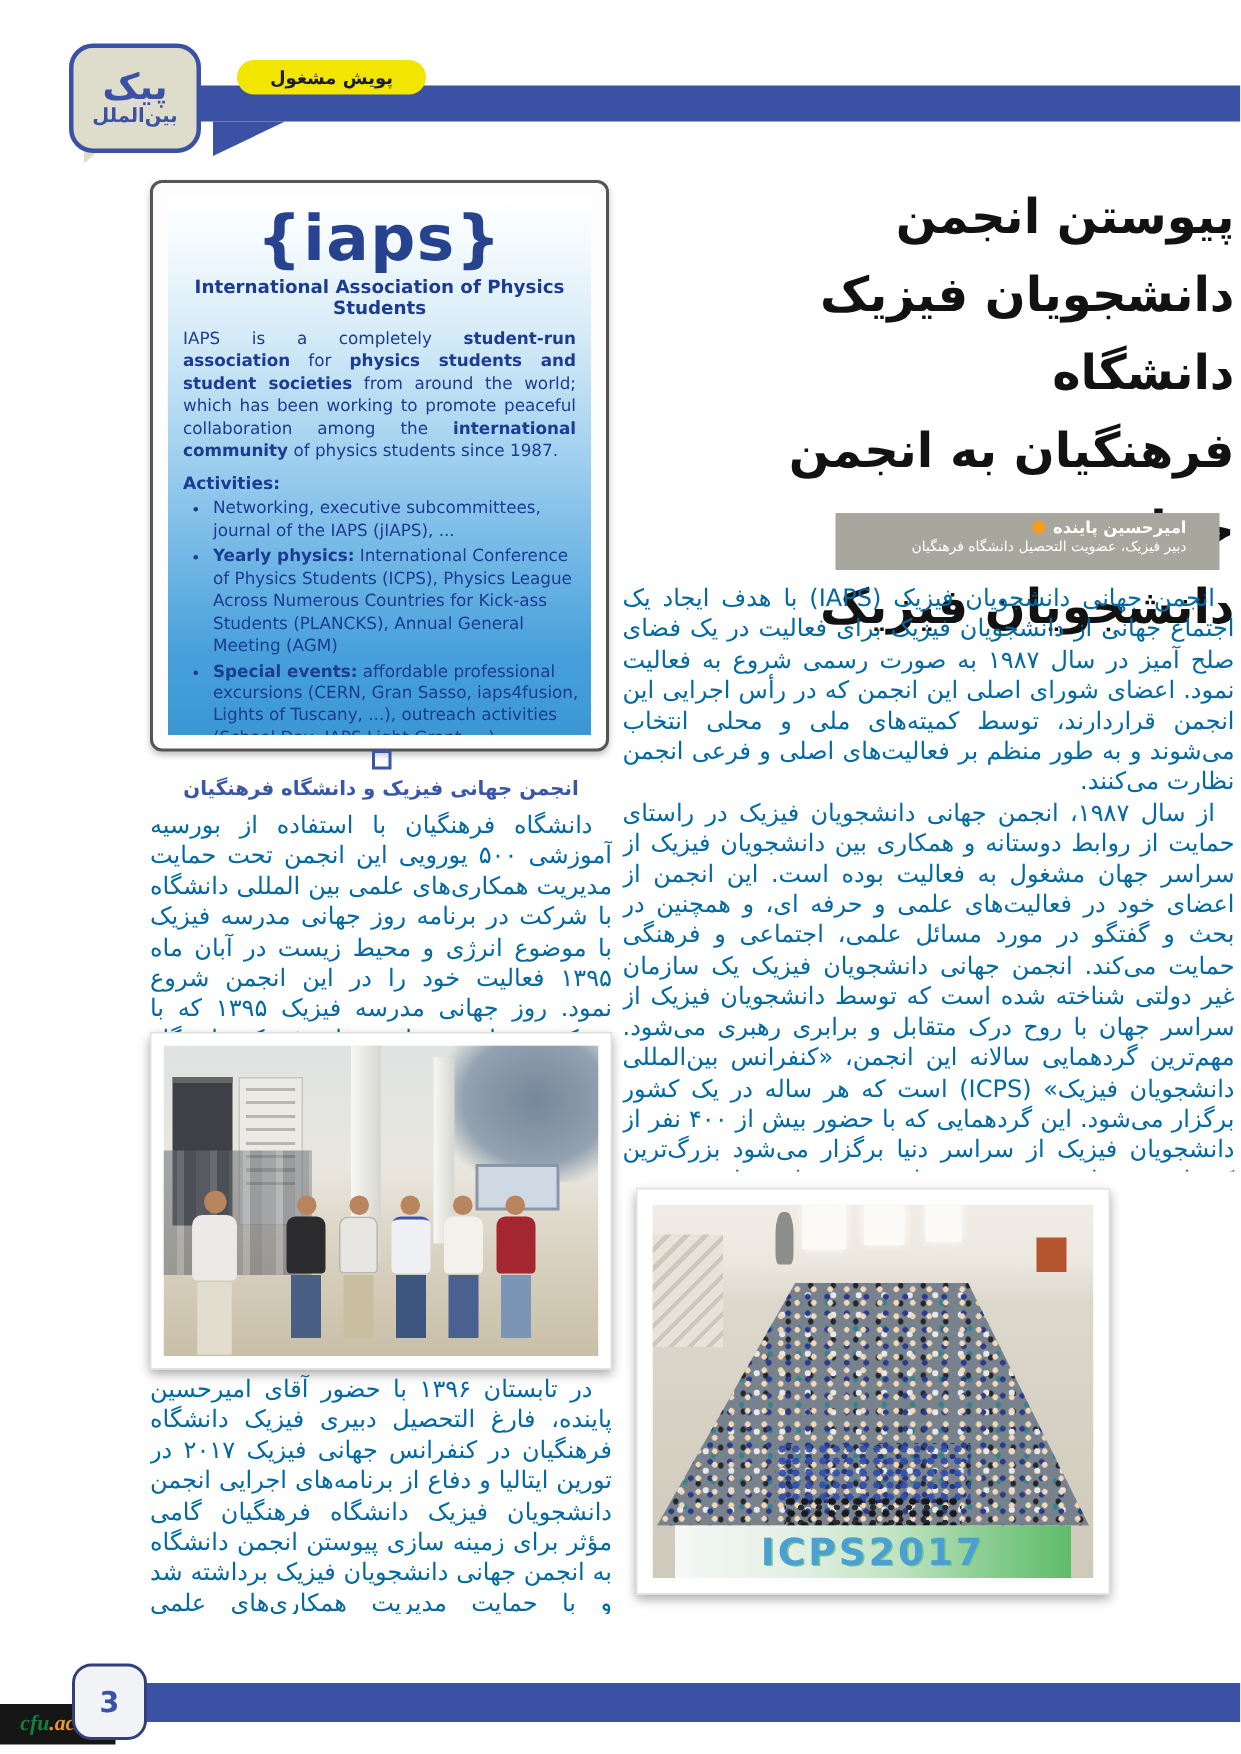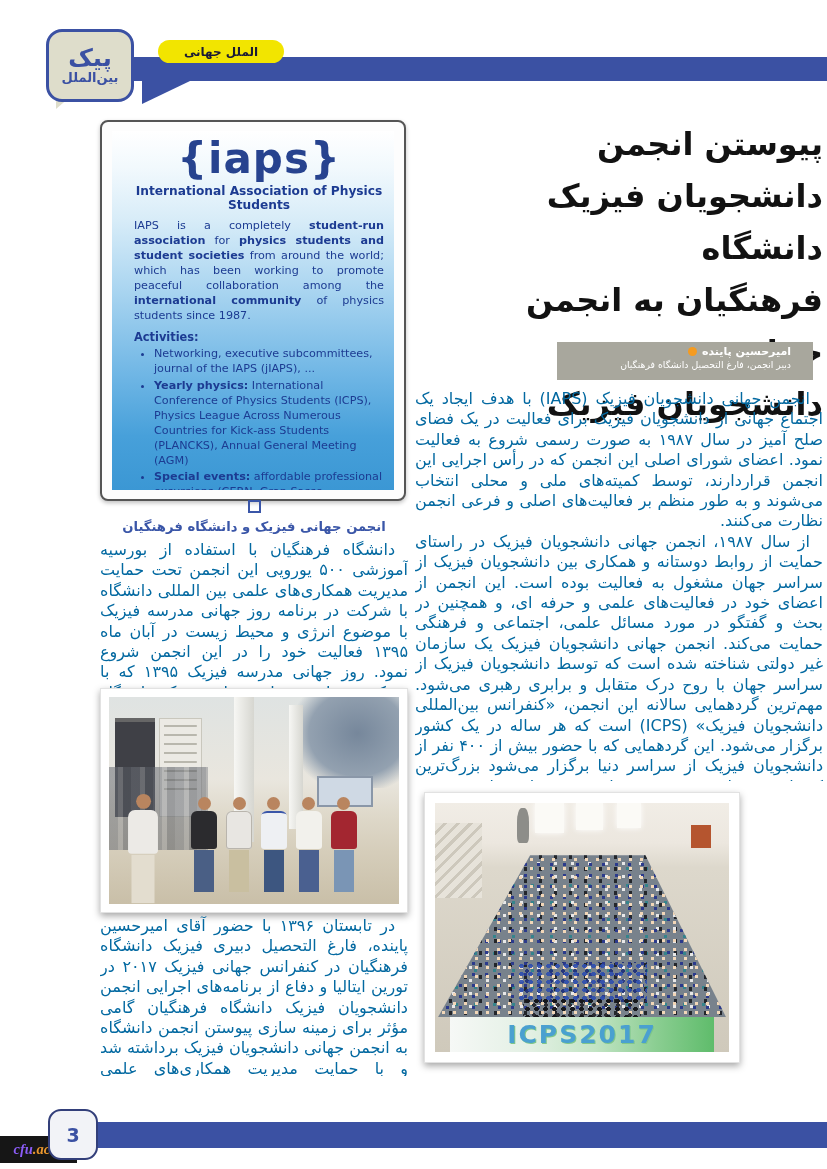--- a/index.html
+++ b/index.html
@@ -21,21 +21,21 @@
               background:#F2E500;border-radius:12px;display:flex;align-items:center;justify-content:center;
               font-size:12px;font-weight:bold;color:#1b1b35;direction:rtl;}
 
   
   .poster-card{position:absolute;left:100px;top:120px;width:302px;height:377px;
                background:#fdfdfd;border:2px solid #555;border-radius:8px;
                box-shadow:0 2px 4px rgba(0,0,0,.25);}
   .poster-inner{position:absolute;left:10px;right:10px;top:9px;bottom:9px;overflow:hidden;
                 color:#1c3b92;
                 background:linear-gradient(180deg,#ffffff 0%,#f2f9fd 10%,#d7ecf8 25%,
-                           #a8d4f0 45%,#6fb6e5 68%,#47a0da 85%,#3b97d4 100%);padding-left:12px;}
+                           #a8d4f0 45%,#6fb6e5 68%,#47a0da 85%,#3b97d4 100%);}
   .iaps-logo{text-align:center;font-size:42px;font-weight:bold;letter-spacing:1px;
              color:#27438f;line-height:1.15;margin-top:4px;}
   .poster-title{text-align:center;font-weight:bold;font-size:12.2px;margin-top:1px;}
   .poster-intro{margin:6px 10px 0;font-size:11.2px;line-height:1.34;text-align:justify;}
   .poster-intro b{font-weight:bold;}
   .poster-activities{margin:7px 10px 0;font-weight:bold;font-size:11.4px;}
   .poster-list{margin:3px 8px 0 30px;padding:0;font-size:11.2px;line-height:1.33;}
   .poster-list li{margin-bottom:2px;}
 
   
@@ -111,36 +111,36 @@
 
   
   .footer-bar{position:absolute;left:70px;right:0;top:1122px;height:26px;background:#3B51A3;}
   .page-badge{position:absolute;left:48px;top:1109px;width:46px;height:47px;z-index:2;
               background:#f2f3f7;border:2px solid #333f7a;border-radius:13px;
               display:flex;align-items:center;justify-content:center;
               font-size:19px;font-weight:bold;color:#3B51A3;}
   .site-tag{position:absolute;left:0;top:1136px;width:77px;height:27px;background:#161616;
             display:flex;align-items:center;justify-content:center;
             font-family:"Liberation Serif",serif;font-style:italic;font-weight:bold;font-size:14.5px;}
-  .site-prefix{color:#8b5cf6;text-align:right;}
+  .site-prefix{color:#15803d;text-align:right;}
   .site-suffix{color:#e8962e;}
 </style>
 </head>
 <body>
 
 <div class="page">
 
   <div class="top-bar"></div>
   <div class="top-tail"></div>
   <div class="logo-tail"></div>
   <div class="logo-bubble">
     <div class="logo-top">پیک</div>
     <div class="logo-bottom">بین‌الملل</div>
   </div>
-  <div class="topic-pill">الملل جهانی</div>
+  <div class="topic-pill">پویش مشغول</div>
 
   <div class="poster-card">
     <div class="poster-inner">
       <div class="iaps-logo">{iaps}</div>
       <div class="poster-title">International Association of Physics Students</div>
       <div class="poster-intro"><span>IAPS is a completely </span><b>student-run association</b><span> for </span><b>physics students and student societies</b><span> from around the world; which has been working to promote peaceful collaboration among the </span><b>international community</b><span> of physics students since 1987.</span></div>
       <div class="poster-activities">Activities:</div>
       <ul class="poster-list">
         <li><b></b><span>Networking, executive subcommittees, journal of the IAPS (jIAPS), ...</span></li>
         <li><b>Yearly physics:</b><span> International Conference of Physics Students (ICPS), Physics League Across Numerous Countries for Kick-ass Students (PLANCKS), Annual General Meeting (AGM)</span></li>
@@ -153,21 +153,21 @@
 
   <h1 class="headline" style="margin:0;">پیوستن انجمن
 دانشجویان فیزیک دانشگاه
 فرهنگیان به انجمن جهانی
 دانشجویان فیزیک</h1>
   <div class="byline">
     <div class="byline-name-row">
       <span>امیرحسین پاینده</span>
       <span class="byline-dot"></span>
     </div>
-    <div class="byline-role">دبیر انجمن، فارغ التحصیل دانشگاه فرهنگیان</div>
+    <div class="byline-role">دبیر فیزیک، عضویت التحصیل دانشگاه فرهنگیان</div>
   </div>
 
   <div class="body-col body-right">
     <p>انجمن جهانی دانشجویان فیزیک (IAPS) با هدف ایجاد یک اجتماع جهانی از دانشجویان فیزیک برای فعالیت در یک فضای صلح آمیز در سال ۱۹۸۷ به صورت رسمی شروع به فعالیت نمود. اعضای شورای اصلی این انجمن که در رأس اجرایی این انجمن قراردارند، توسط کمیته‌های ملی و محلی انتخاب می‌شوند و به طور منظم بر فعالیت‌های اصلی و فرعی انجمن نظارت می‌کنند.</p>
     <p>از سال ۱۹۸۷، انجمن جهانی دانشجویان فیزیک در راستای حمایت از روابط دوستانه و همکاری بین دانشجویان فیزیک از سراسر جهان مشغول به فعالیت بوده است. این انجمن از اعضای خود در فعالیت‌های علمی و حرفه ای، و همچنین در بحث و گفتگو در مورد مسائل علمی، اجتماعی و فرهنگی حمایت می‌کند. انجمن جهانی دانشجویان فیزیک یک سازمان غیر دولتی شناخته شده است که توسط دانشجویان فیزیک از سراسر جهان با روح درک متقابل و برابری رهبری می‌شود. مهم‌ترین گردهمایی سالانه این انجمن، «کنفرانس بین‌المللی دانشجویان فیزیک» (ICPS) است که هر ساله در یک کشور برگزار می‌شود. این گردهمایی که با حضور بیش از ۴۰۰ نفر از دانشجویان فیزیک از سراسر دنیا برگزار می‌شود بزرگ‌ترین کنفرانس در این رشته به شمار می‌رود. از جمله مهم‌ترین برنامه‌های این انجمن می‌توان به: بازدید از مؤسسات تحقیقاتی جهانی، مدارس تابستانه، برنامه‌های تبادل و جلسات چند ملیتی در سراسر جهان، ترنومتر جهانی فیزیک (پلانک)، روز مدرسه فیزیک اشاره کرد.</p>
   </div>
 
   <div class="section-left">
     <div class="section-title-row">
       <span class="section-square"></span>

